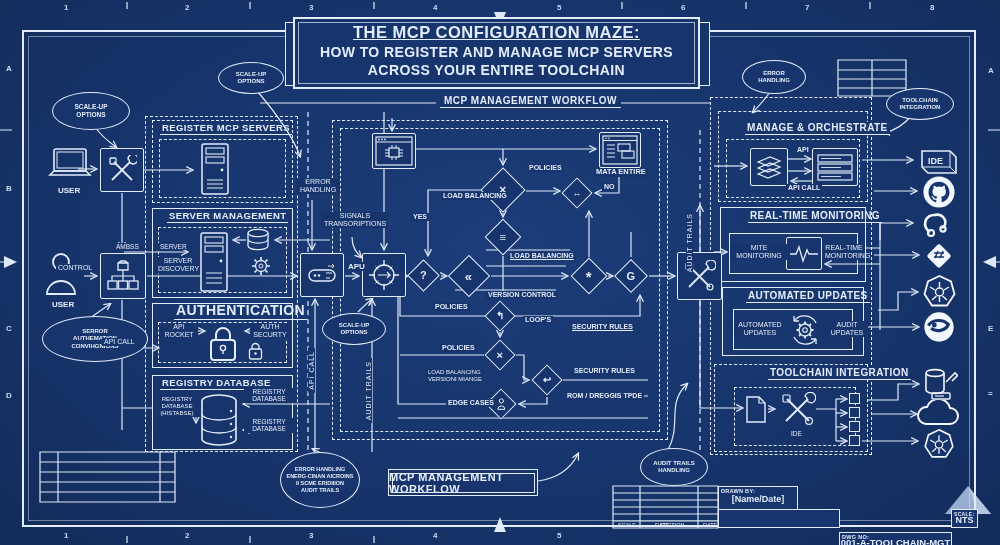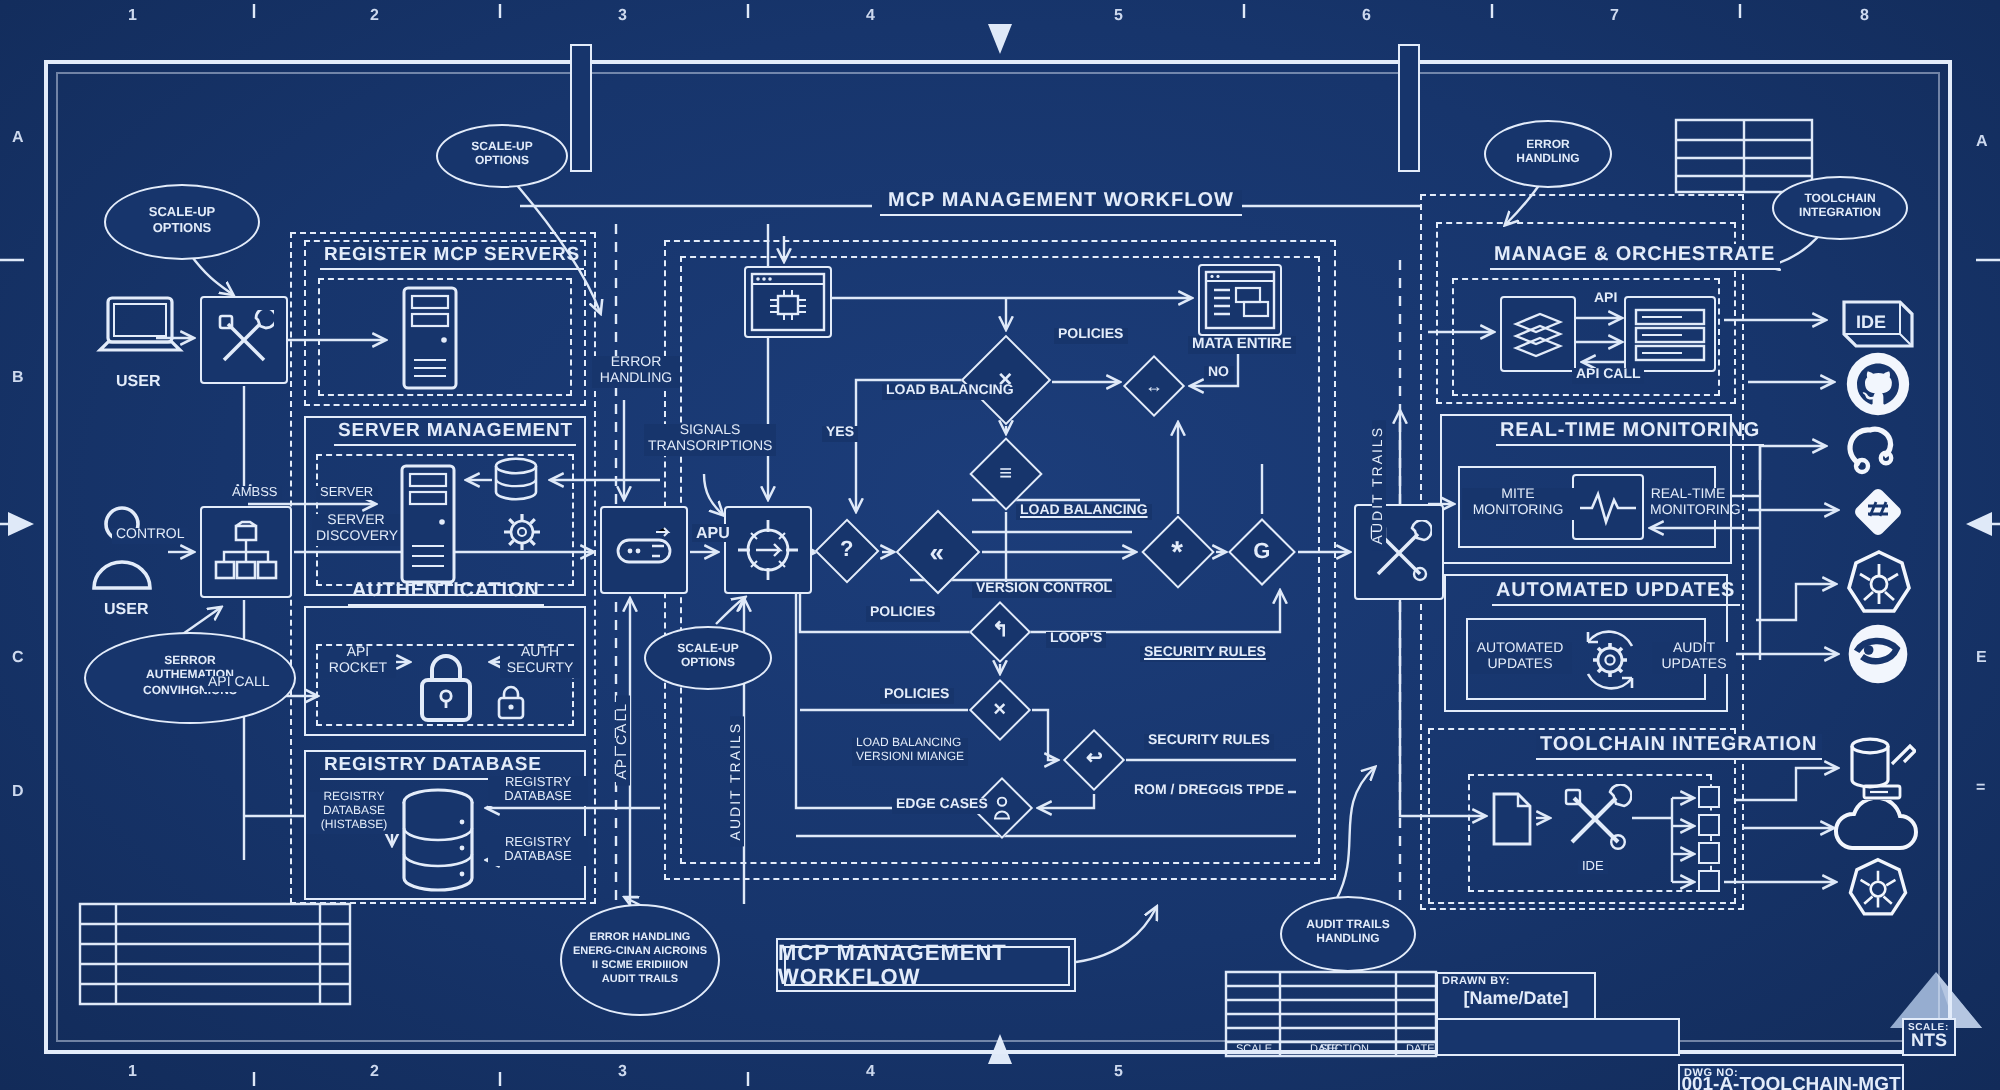--- a/index.html
+++ b/index.html
@@ -210,20 +210,26 @@
   <span class="rnum" style="left:6px;top:391px">D</span>
   <span class="rnum" style="left:988px;top:66px">A</span>
   <span class="rnum" style="left:988px;top:324px">E</span>
   <span class="rnum" style="left:988px;top:389px">=</span>
 
   <div class="frame"></div>
   <div class="frame2"></div>
 
   <div class="pilaster" style="left:285px;top:22px"></div>
   <div class="pilaster" style="left:699px;top:22px"></div>
+  <div class="titlebox">
+    <div class="inner"></div>
+    <div class="t1">THE MCP CONFIGURATION MAZE:</div>
+    <div class="t2">HOW TO REGISTER AND MANAGE MCP SERVERS</div>
+    <div class="t2">ACROSS YOUR ENTIRE TOOLCHAIN</div>
+  </div>
   <div class="wfl" style="left:440px;top:95px">MCP MANAGEMENT WORKFLOW</div>
 
   <div class="box dash" style="left:145px;top:116px;width:153px;height:336px"></div>
   <div class="box dash" style="left:332px;top:120px;width:336px;height:320px"></div>
   <div class="box dash thin" style="left:340px;top:128px;width:320px;height:304px"></div>
   <div class="box dash" style="left:710px;top:97px;width:162px;height:358px"></div>
 
   <div class="oval" style="left:52px;top:92px;width:76px;height:36px">
     <span>SCALE-UP</span>
     <span>OPTIONS</span>
@@ -298,21 +304,21 @@
   </svg>
   <svg class="abs icn" style="left:250px;top:255px;z-index:3" width="22" height="22" viewBox="0 0 22 22">
     <circle cx="11" cy="11" r="5.5" fill="none" stroke="#e3ecfa" stroke-width="1.3"></circle>
     <circle cx="11" cy="11" r="2" fill="none" stroke="#e3ecfa" stroke-width="1"></circle>
     <g stroke="#e3ecfa" stroke-width="1.6">
       <path d="M11 2 V5 M11 17 V20 M2 11 H5 M17 11 H20 M4.6 4.6 L6.7 6.7 M15.3 15.3 L17.4 17.4 M17.4 4.6 L15.3 6.7 M6.7 15.3 L4.6 17.4"></path>
     </g>
   </svg>
 
   <div class="box" style="left:152px;top:303px;width:141px;height:65px"></div>
-  <span class="hdr" style="left:174px;top:290px;font-size:10px">AUTHENTICATION</span>
+  <span class="hdr" style="left:174px;top:302px;font-size:14px">AUTHENTICATION</span>
   <div class="box dash thin" style="left:158px;top:322px;width:129px;height:41px"></div>
   <div class="tag c" style="left:160px;top:323px;width:34px">
     <div>API</div>
     <div>ROCKET</div>
   </div>
   <div class="tag c" style="left:250px;top:323px;width:36px">
     <div>AUTH</div>
     <div>SECURTY</div>
   </div>
   <svg class="abs icn" style="left:206px;top:324px;z-index:4" width="34" height="40" viewBox="0 0 34 40">

